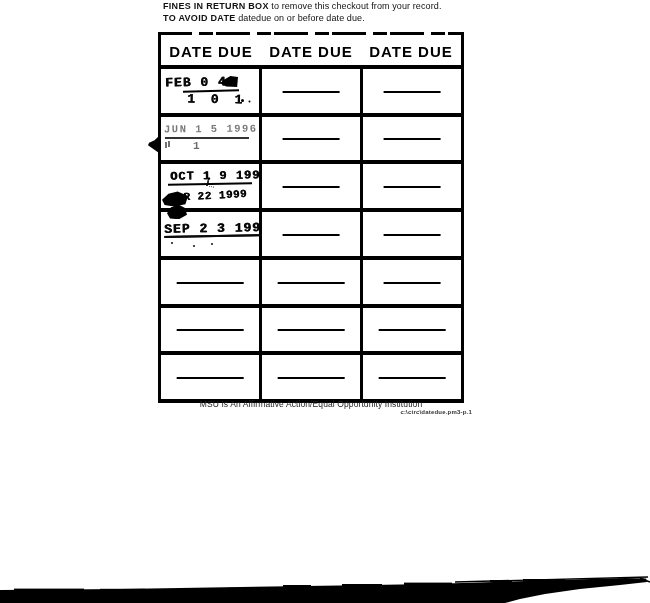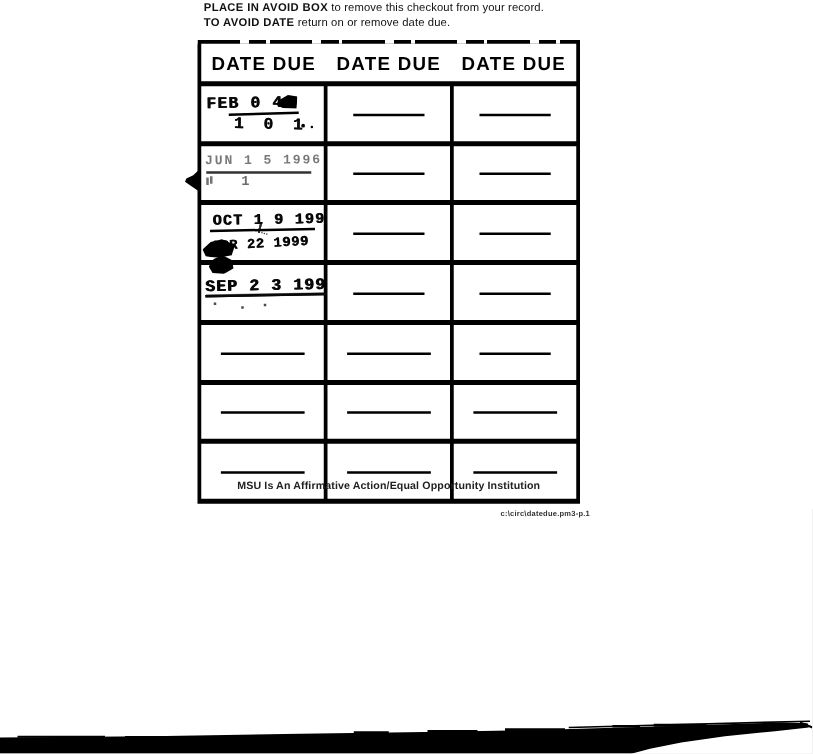--- a/index.html
+++ b/index.html
@@ -67,43 +67,43 @@
     clip-path:polygon(0 55%, 25% 15%, 60% 0, 100% 30%, 90% 85%, 45% 100%, 10% 90%); }
   .s3-tick { position:absolute; left:46px; top:14px; width:8px; height:9px;
     border-left:2px solid #000; border-bottom:1px dotted #000; transform:rotate(14deg); opacity:0.8; }
   .s4-l1 { left:3px; top:9px; font-size:13px; letter-spacing:1px; transform:rotate(-1deg); text-shadow:0.7px 0 #000; text-decoration:underline; text-underline-offset:3px; text-decoration-thickness:2px; }
   .s4-blot { position:absolute; left:6px; top:-8px; width:20px; height:15px; background:#000;
     clip-path:polygon(0 60%, 20% 20%, 55% 0, 90% 25%, 100% 70%, 60% 100%, 15% 95%); }
   .s4-specks { position:absolute; left:10px; top:30px; width:2px; height:2px; background:#000; opacity:0.7;
     box-shadow:22px 3px 0 0 #000, 40px 1px 0 0 #000; }
   
   .caption {
-    position:absolute; left:158px; top:383px; width:306px; text-align:center;
-    font-size:8.5px; font-weight:bold; color:#222; letter-spacing:0.1px;
+    position:absolute; left:158px; top:399px; width:306px; text-align:center;
+    font-size:8.5px; font-weight:normal; color:#222; letter-spacing:0.1px;
   }
   .file-code {
     position:absolute; left:300px; top:409px; width:172px; text-align:right;
     font-size:6px; font-weight:bold; color:#333; letter-spacing:0.2px;
   }
   
   .margin-mark {
     position:absolute; left:148px; top:136px; width:11px; height:17px; background:#000;
     clip-path:polygon(100% 0, 100% 100%, 55% 80%, 0 55%, 10% 40%, 60% 25%);
   }
   
   .wedge { position:absolute; left:0; top:573px; width:650px; height:30px; }
 </style>
 </head>
 <body>
 
 <div class="page">
 
   <div class="instructions">
-    <div><b>PLACE IN AVOID BOX</b><span> to remove this checkout from your record.</span></div>
-    <div><b>TO AVOID DATE</b><span> return on or remove date due.</span></div>
+    <div><b>FINES IN RETURN BOX</b><span> to remove this checkout from your record.</span></div>
+    <div><b>TO AVOID DATE</b><span> datedue on or before date due.</span></div>
   </div>
 
   <div class="card">
     <div class="top-dashes"></div>
 
     <div class="header-row">
       <div class="header-cell">DATE DUE</div>
       <div class="header-cell">DATE DUE</div>
       <div class="header-cell">DATE DUE</div>
     </div>

